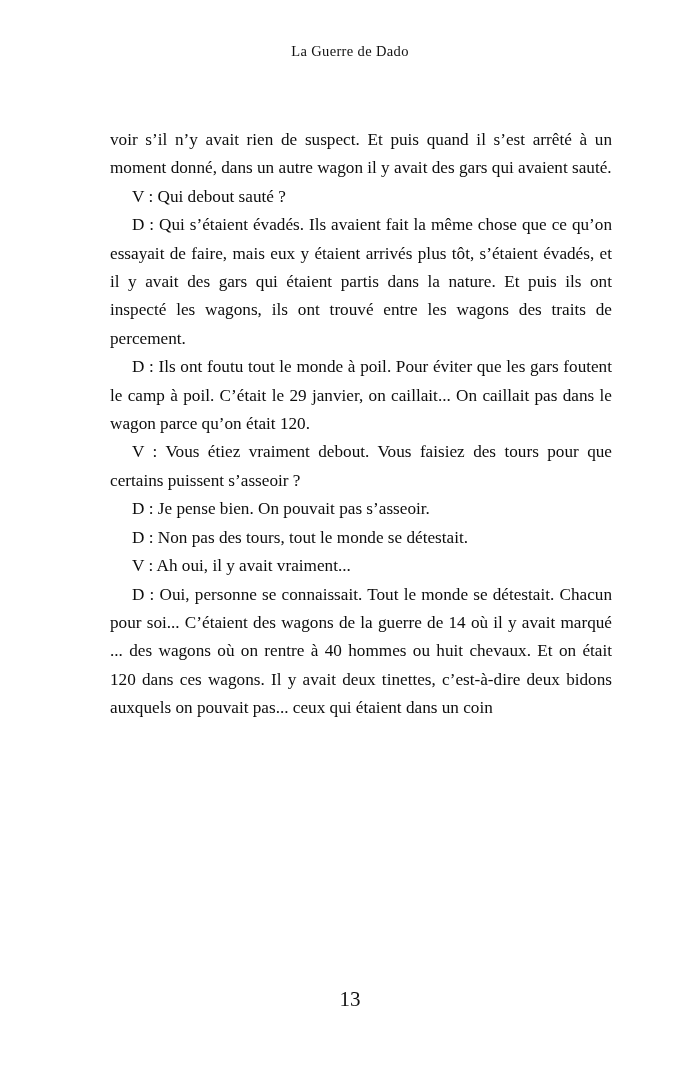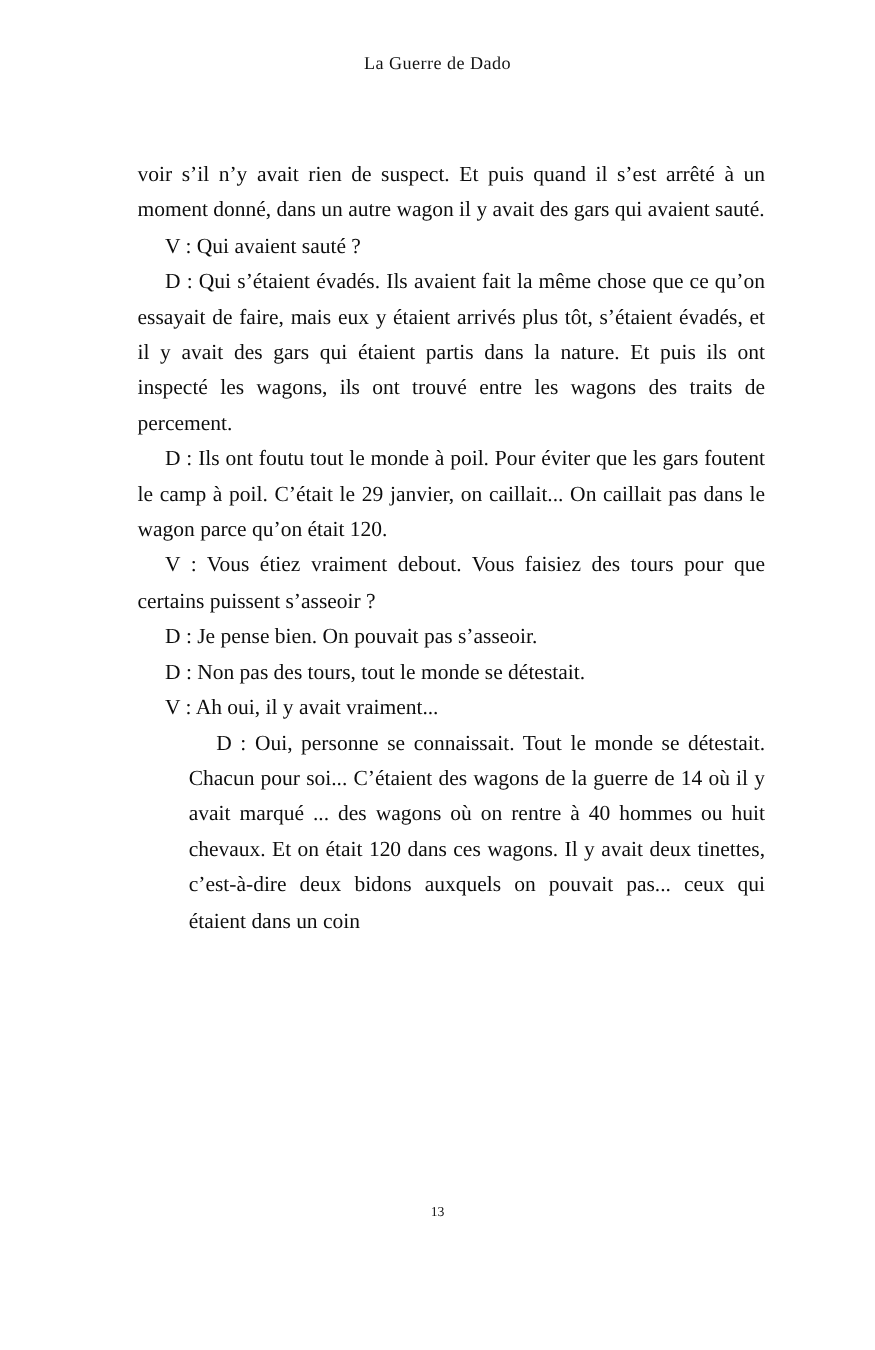--- a/index.html
+++ b/index.html
@@ -65,55 +65,54 @@
   }
 
   
   .para.indent {
     text-indent: 22px;
   }
 
   
   .para:last-child {
     text-align-last: left;
-    margin-left: 41px;
   }
   .para {
     text-align-last: left;
   }
 
   
   .para + .para {
     margin-top: 0px;
   }
 
   
   .folio {
     position: absolute;
-    top: 964px;
+    top: 987px;
     left: 0;
     width: 700px;
     text-align: center;
-    font-size: 11px;
+    font-size: 21px;
     color: #111111;
     line-height: 1.2;
   }
 </style>
 </head>
 <body>
 
 <div class="page">
 
   <div class="running-head">La Guerre de Dado</div>
 
   <div class="textblock">
 
     <p class="para cont">voir s’il n’y avait rien de suspect. Et puis quand il s’est arrêté à un moment donné, dans un autre wagon il y avait des gars qui avaient sauté.</p>
 
-    <p class="para indent">V : Qui avaient sauté ?</p>
+    <p class="para indent">V : Qui debout sauté ?</p>
 
     <p class="para indent">D : Qui s’étaient évadés. Ils avaient fait la même chose que ce qu’on essayait de faire, mais eux y étaient arrivés plus tôt, s’étaient évadés, et il y avait des gars qui étaient partis dans la nature. Et puis ils ont inspecté les wagons, ils ont trouvé entre les wagons des traits de percement.</p>
 
 
 
 
     <p class="para indent">D : Ils ont foutu tout le monde à poil. Pour éviter que les gars foutent le camp à poil. C’était le 29 janvier, on caillait... On caillait pas dans le wagon parce qu’on était 120.</p>
 
 
     <p class="para indent">V : Vous étiez vraiment debout. Vous faisiez des tours pour que certains puissent s’asseoir ?</p>

